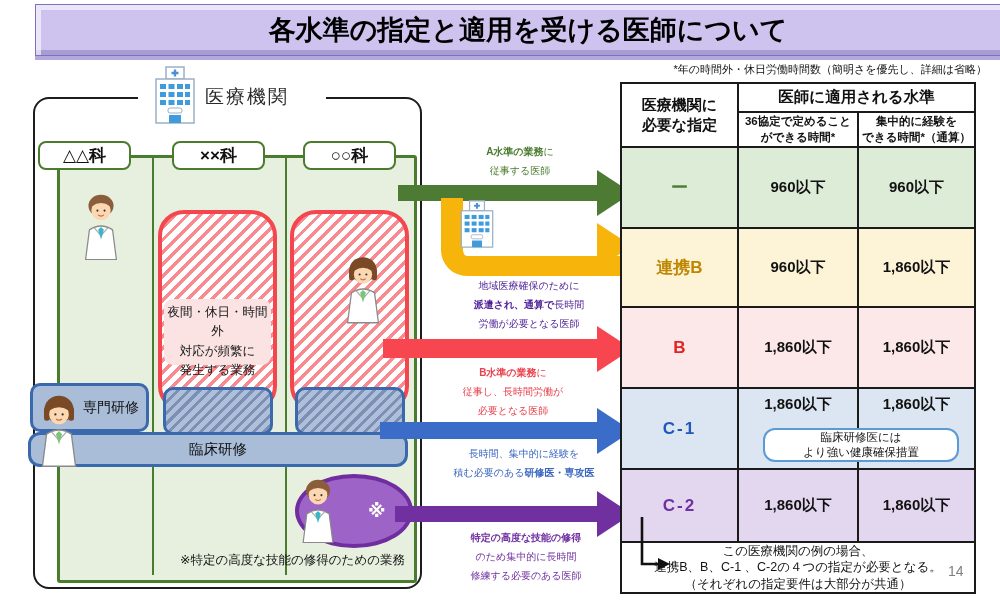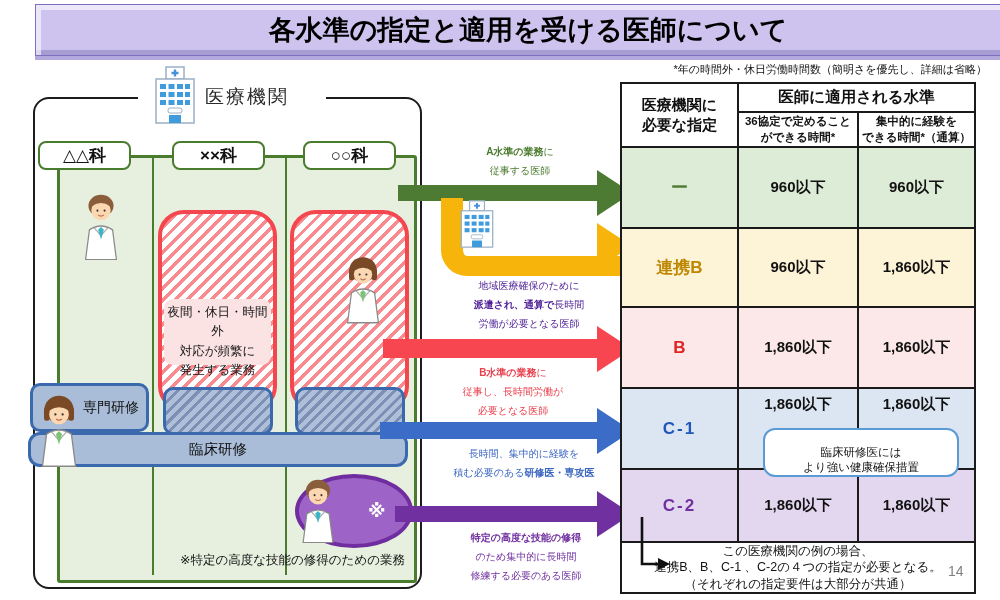--- a/index.html
+++ b/index.html
@@ -71,21 +71,21 @@
   .hdr-span{font-size:15.5px;height:27px;border-radius:12px;}
   .hdr-sub{font-size:11.5px;line-height:1.35;height:33px;}
   .r-green{background:#ddecd7;}  .r-cream{background:#fdf3d6;}
   .r-pink{background:#fce8e8;}   .r-blue{background:#dbe6f2;}   .r-purple{background:#e3d7f0;margin-top:15px;}
   .rowlabel{font-size:17px;font-weight:bold;}
   .lv-none{color:#4e7b33;}  .lv-renkei{color:#bf8600;}  .lv-b{color:#e02424;}
   .lv-c1{color:#2057b8;letter-spacing:2px;}  .lv-c2{color:#7030a0;letter-spacing:2px;}
   .val{font-size:15px;font-weight:bold;color:#111;}
   .top-align{vertical-align:top !important;padding-top:6px !important;}
   .callout{left:763px;top:428px;width:192px;height:30px;background:#fff;border:2px solid #5b9bd5;border-radius:12px;
-        font-size:11.5px;line-height:1.3;text-align:center;padding-top:15px;color:#111;}
+        font-size:11.5px;line-height:1.3;text-align:center;padding-top:0;color:#111;}
   .tfoot{font-size:12.5px;line-height:1.3;text-align:center;background:#fff;}
   .pagenum{left:948px;top:563px;font-size:14px;color:#808080;}
 </style>
 </head>
 <body>
 
 <svg width="0" height="0" style="position:absolute">
   <defs>
     <symbol id="doc-m" viewBox="0 0 56 70">
       <path d="M12,70 L16,39 Q28,31 40,39 L44,70 Z" fill="#fff" stroke="#8a8a8a" stroke-width="1.3"></path>

